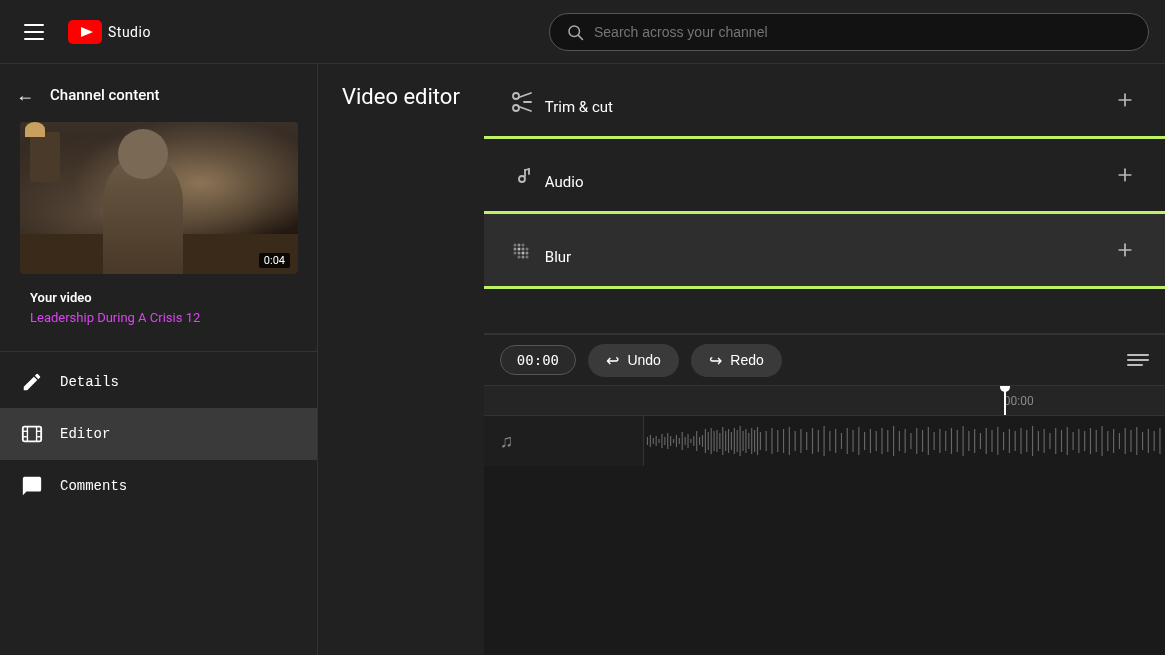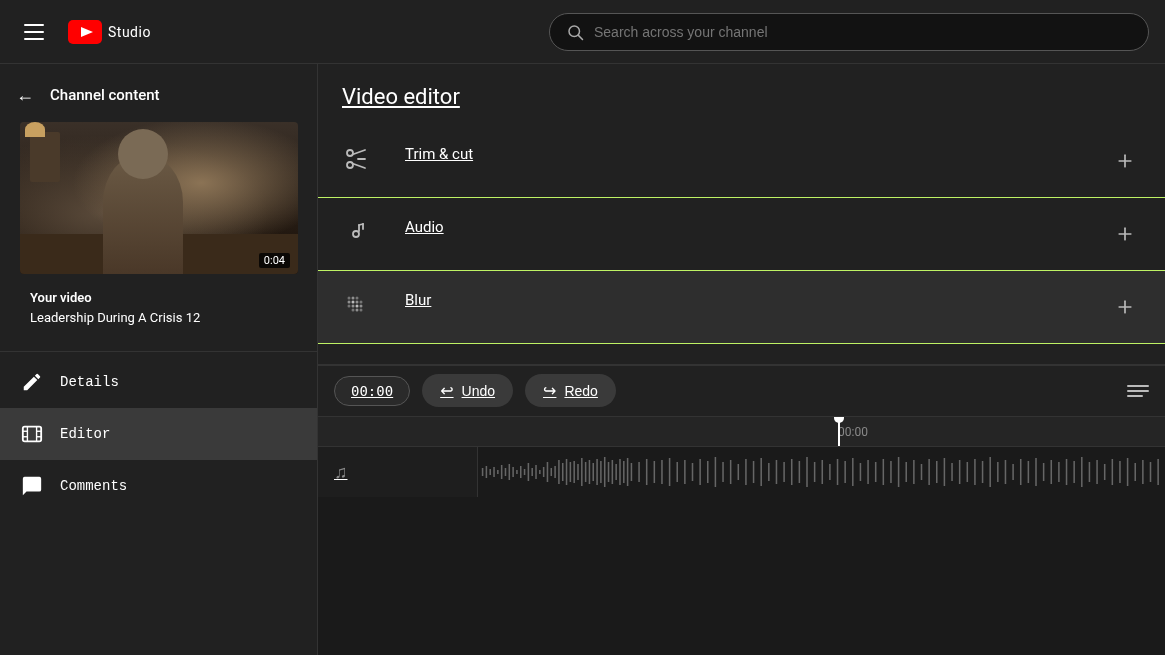--- a/index.html
+++ b/index.html
@@ -178,21 +178,21 @@
       padding: 0 30px 20px;
     }
     .video-your-video {
       font-size: 13px;
       font-weight: 600;
       color: #fff;
       margin-bottom: 4px;
     }
     .video-title {
       font-size: 13px;
-      color: #ffffff;
+      color: #d946ef;
       line-height: 1.4;
     }
     .sidebar-divider {
       height: 1px;
       background: #333;
       margin: 4px 0;
     }
     .sidebar-nav {
       display: flex;
       flex-direction: column;
@@ -213,23 +213,22 @@
     }
     .sidebar-item-label {
       font-size: 14px; color: #fff; font-family: Liberation Mono, monospace;
     }
 
     
     .main-content {
       flex: 1;
       background: #212121;
       display: flex;
-      flex-direction: column;
+      flex-direction: row;
       overflow: hidden;
-      text-decoration: underline;
     }
     .page-title-area {
       padding: 20px 24px 16px;
       flex-shrink: 0;
     }
     .page-title {
       font-size: 22px;
       font-weight: 400;
       color: #fff;
     }
@@ -246,26 +245,26 @@
       overflow-y: auto;
       border-bottom: 1px solid #333;
       position: relative;
     }
     .tools-list::-webkit-scrollbar { width: 6px; }
     .tools-list::-webkit-scrollbar-track { background: #2a2a2a; }
     .tools-list::-webkit-scrollbar-thumb { background: #555; border-radius: 3px; }
 
     .tool-item {
       display: flex;
-      align-items: flex-start;
+      align-items: flex-end;
       padding: 20px 24px;
-      border-bottom: 1px solid #bef264;
+      border-bottom: 3px solid #bef264;
       cursor: pointer;
       transition: background 0.2s;
-      gap: 35px;
+      gap: 9px;
     }
     .tool-item.active { background: #2e2e2e; }
     .tool-icon {
       width: 28px; height: 28px; display: flex; align-items: center; justify-content: center;
       color: #bbb; flex-shrink: 0;
     }
     .tool-label {
       font-size: 15px; color: #fff; flex: 1;
     }
     .tool-add-btn {

